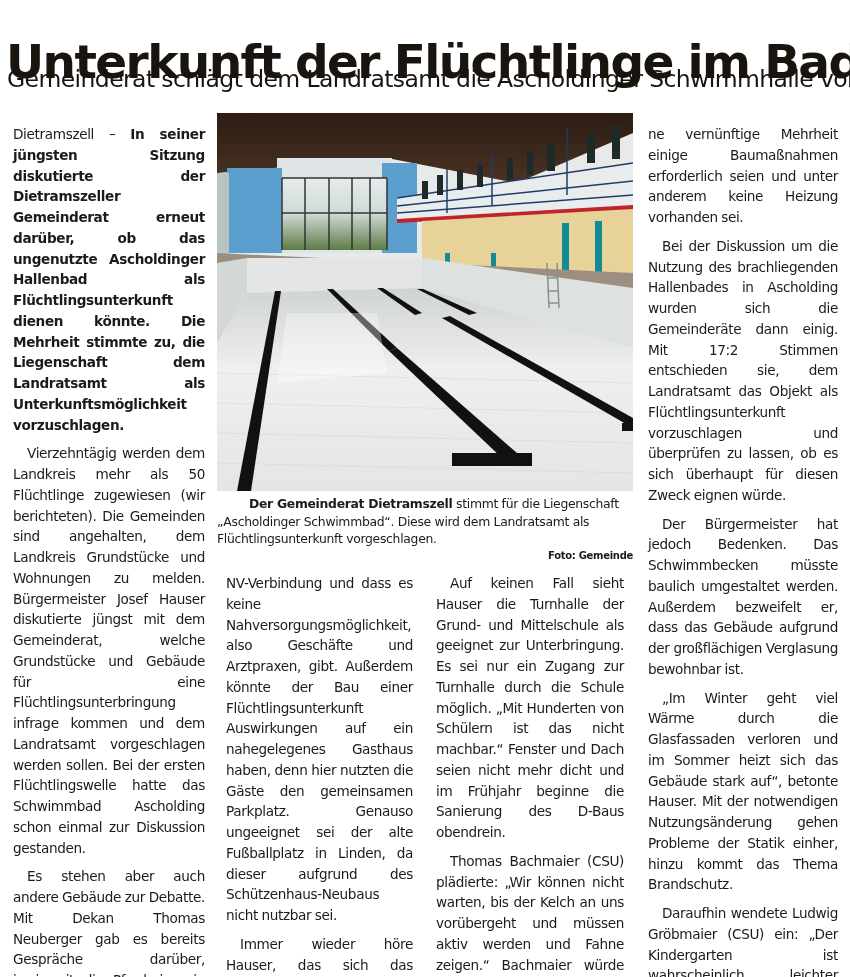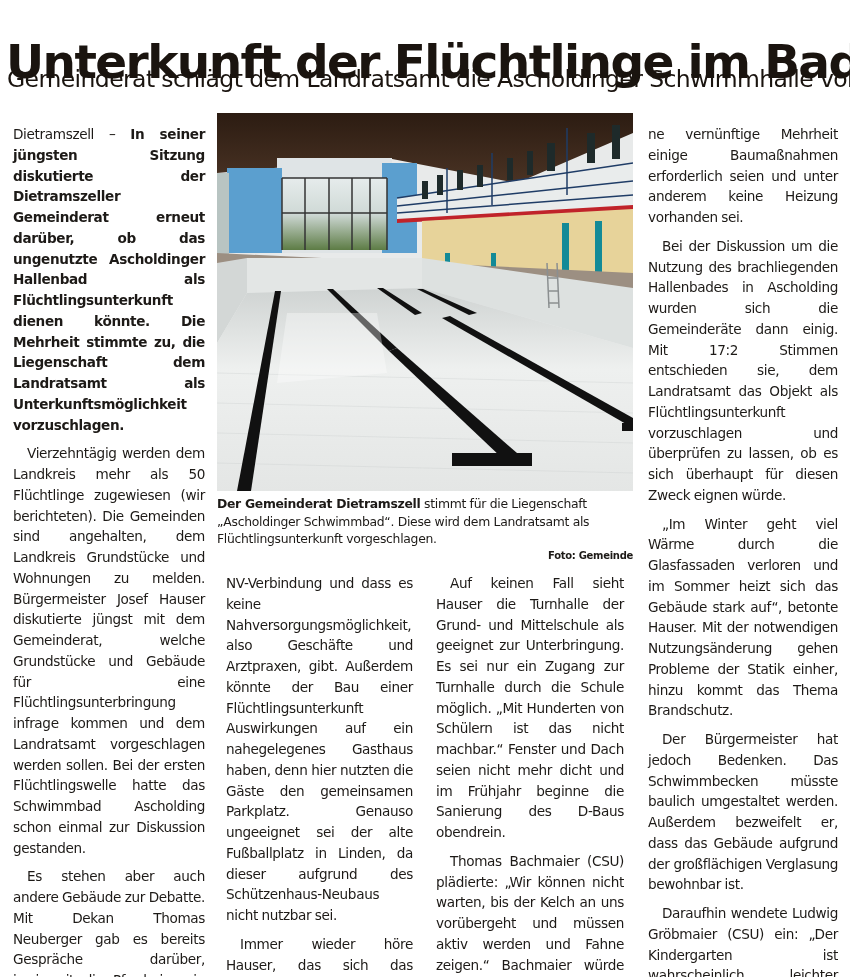--- a/index.html
+++ b/index.html
@@ -20,21 +20,21 @@
   .col p.noindent { text-indent: 0; }
   .lead-bold { font-weight: bold; }
   #col1 { left: 5px; top: 116px; width: 208px; }
   #col2 { left: 218px; top: 565px; width: 203px; }
   #col3 { left: 428px; top: 565px; width: 204px; }
   #col4 { left: 640px; top: 116px; width: 206px; }
   .photo { position: absolute; left: 217px; top: 113px; width: 416px; height: 378px;
            overflow: hidden; background: #d9dcdc; }
   .caption { position: absolute; left: 217px; top: 495px; width: 416px;
              font-size: 12.4px; line-height: 17.5px; letter-spacing: -0.3px; color: #1d1a17; }
-  .caption .cap-bold { font-weight: bold; }
+  .caption .cap-bold { font-weight: bold; margin-left: 32px; }
   .credit { position: absolute; right: 0; bottom: 0; font-size: 10px; font-weight: bold; }
 </style>
 </head>
 <body>
 
 <h1 class="headline">Unterkunft der Flüchtlinge im Bad</h1>
 <div class="subhead">Gemeinderat schlägt dem Landratsamt die Ascholdinger Schwimmhalle vor</div>
 
 <div class="col" id="col1">
   <p class="first"><span>Dietramszell – </span><span class="lead-bold">In seiner jüngsten Sitzung diskutierte der Dietramszeller Gemeinderat erneut darüber, ob das ungenutzte Ascholdinger Hallenbad als Flüchtlingsunterkunft dienen könnte. Die Mehrheit stimmte zu, die Liegenschaft dem Landratsamt als Unterkunftsmöglichkeit vorzuschlagen.</span></p>
@@ -161,17 +161,17 @@
 
 <div class="col" id="col3">
   <p>Auf keinen Fall sieht Hauser die Turnhalle der Grund- und Mittelschule als geeignet zur Unterbringung. Es sei nur ein Zugang zur Turnhalle durch die Schule möglich. „Mit Hunderten von Schülern ist das nicht machbar.“ Fenster und Dach seien nicht mehr dicht und im Frühjahr beginne die Sanierung des D-Baus obendrein.</p>
   <p>Thomas Bachmaier (CSU) plädierte: „Wir können nicht warten, bis der Kelch an uns vorübergeht und müssen aktiv werden und Fahne zeigen.“ Bachmaier würde sich mit seiner Familie auch Unterstützung wünschen, wenn er sich vorstelle, er müsse in ein anderes Land flüchten.</p>
 
 </div>
 
 <div class="col" id="col4">
   <p class="noindent">ne vernünftige Mehrheit einige Baumaßnahmen erforderlich seien und unter anderem keine Heizung vorhanden sei.</p>
   <p>Bei der Diskussion um die Nutzung des brachliegenden Hallenbades in Ascholding wurden sich die Gemeinderäte dann einig. Mit 17:2 Stimmen entschieden sie, dem Landratsamt das Objekt als Flüchtlingsunterkunft vorzuschlagen und überprüfen zu lassen, ob es sich überhaupt für diesen Zweck eignen würde.</p>
+  <p>Der Bürgermeister hat jedoch Bedenken. Das Schwimmbecken müsste baulich umgestaltet werden. Außerdem bezweifelt er, dass das Gebäude aufgrund der großflächigen Verglasung bewohnbar ist.</p>
   <p>„Im Winter geht viel Wärme durch die Glasfassaden verloren und im Sommer heizt sich das Gebäude stark auf“, betonte Hauser. Mit der notwendigen Nutzungsänderung gehen Probleme der Statik einher, hinzu kommt das Thema Brandschutz.</p>
-  <p>Der Bürgermeister hat jedoch Bedenken. Das Schwimmbecken müsste baulich umgestaltet werden. Außerdem bezweifelt er, dass das Gebäude aufgrund der großflächigen Verglasung bewohnbar ist.</p>
   <p>Daraufhin wendete Ludwig Gröbmaier (CSU) ein: „Der Kindergarten ist wahrscheinlich leichter herzurichten, als das Hallenbad“, nachdem sein Vorschlag den alten Kindergarten in Ascholding als Liegenschaft anzubieten, abgelehnte wurde.</p>
 
 </div>
 
 </body></html>

